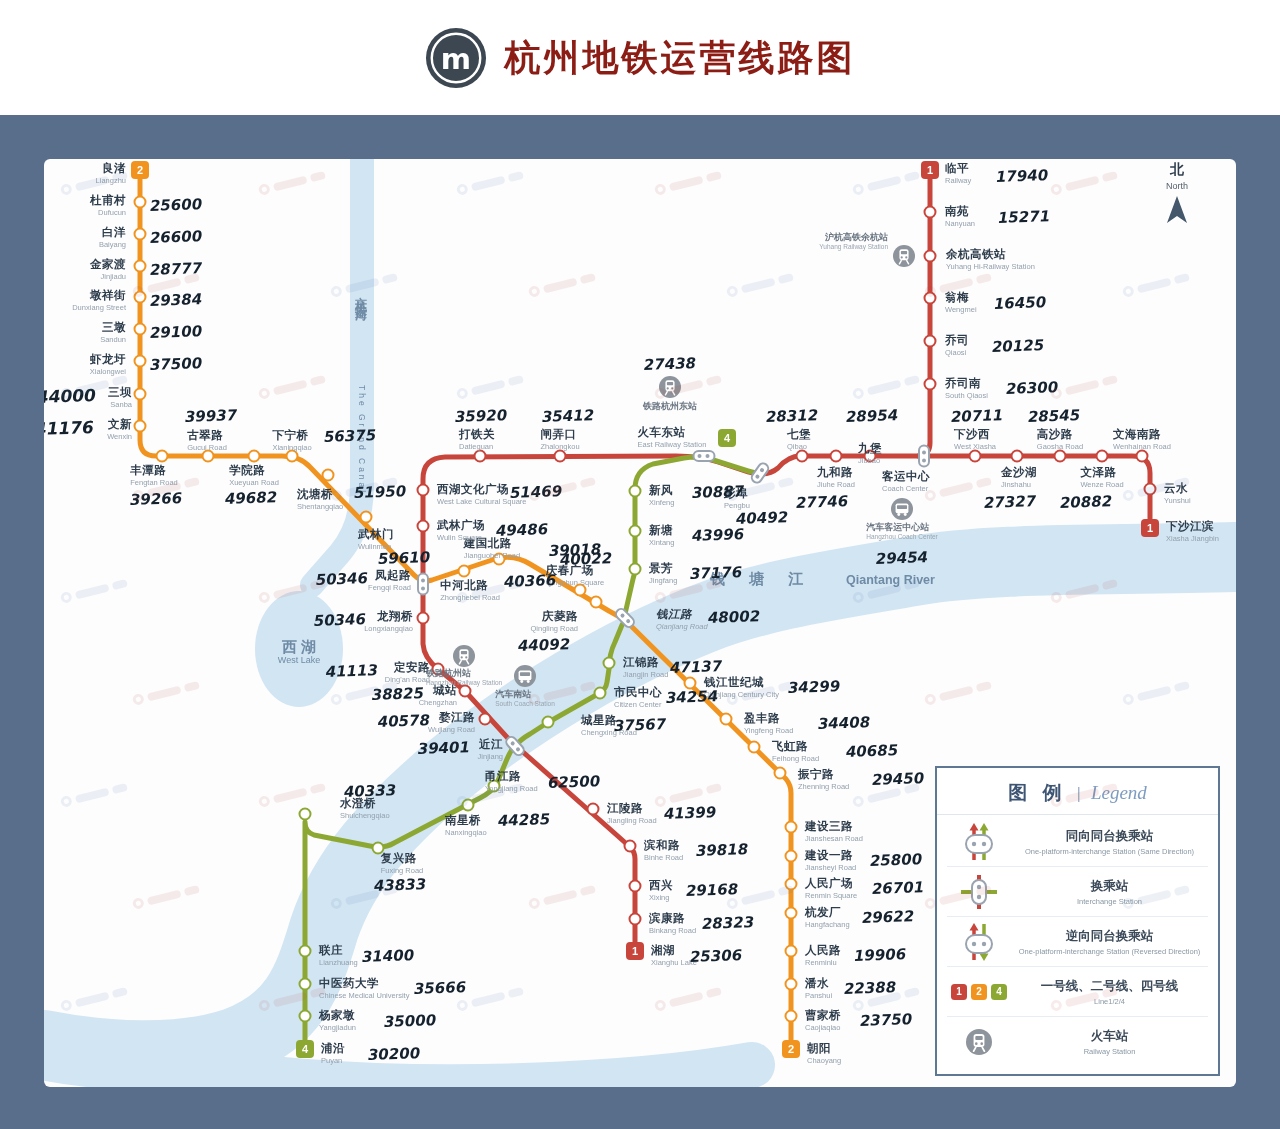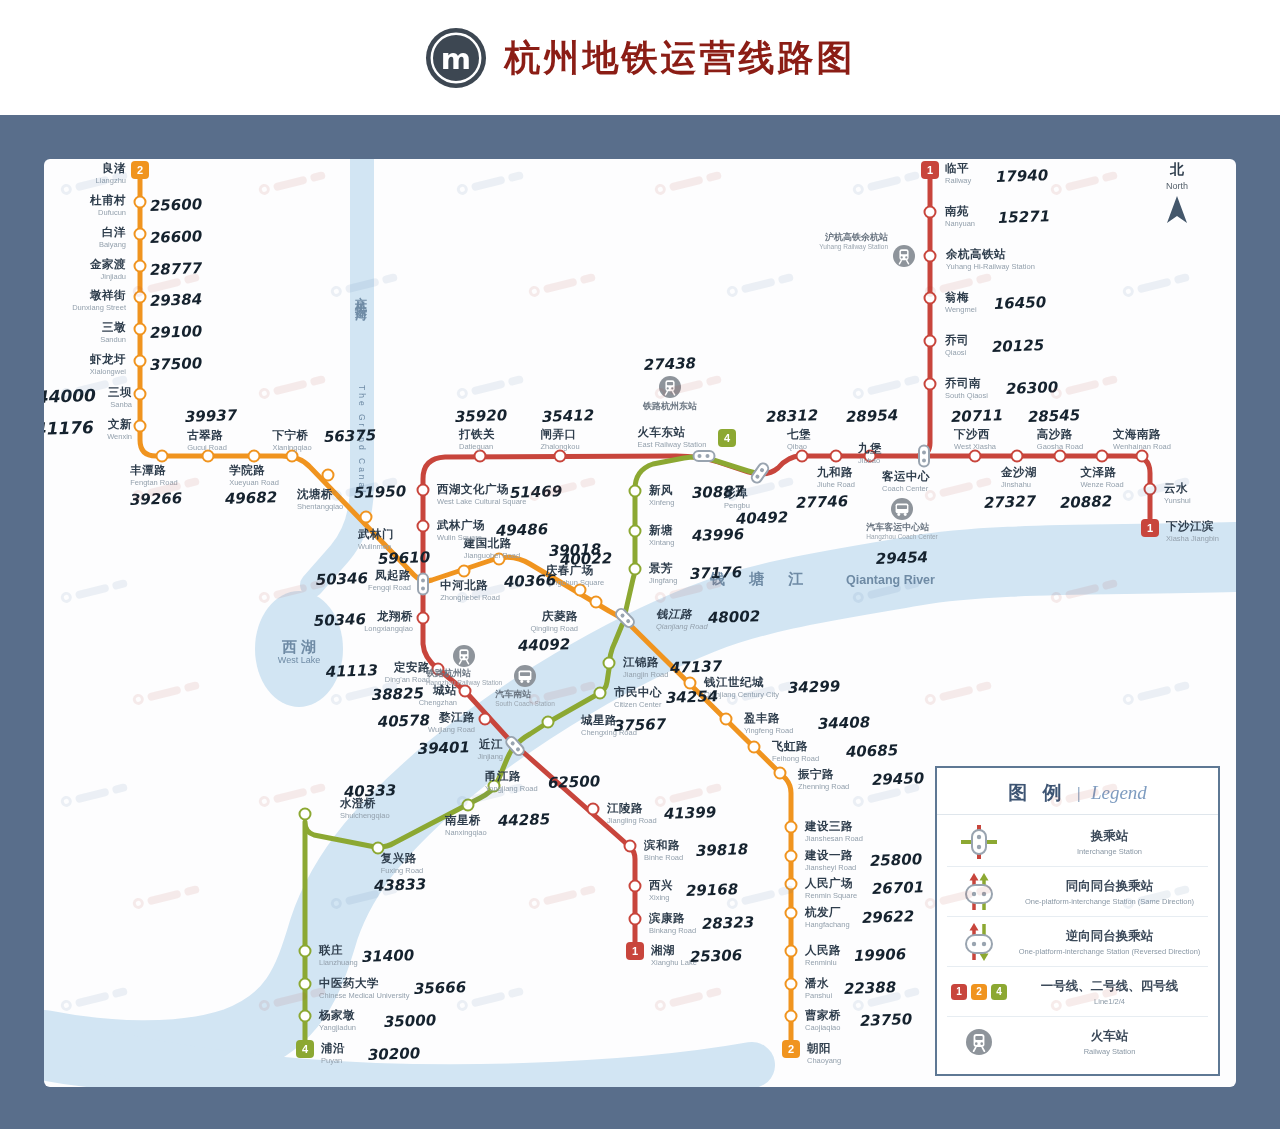--- a/index.html
+++ b/index.html
@@ -116,48 +116,48 @@
 
     <div class="legend">
       <div class="legend-title">
         <span class="lt-zh">图 例</span>
         <span class="lt-bar">|</span>
         <span class="lt-en">Legend</span>
       </div>
       <div class="legend-rows" id="legend-rows">
           <div class="lrow">
             <div class="ic">
-              <svg width="44" height="38" viewBox="0 0 44 38">
-                <line x1="4" y1="19" x2="40" y2="19" stroke="#8ca832" stroke-width="4"></line>
-                <line x1="22" y1="2" x2="22" y2="36" stroke="#c8453c" stroke-width="4"></line>
-                <rect x="15" y="7" width="14" height="24" rx="7" fill="#fff" stroke="#99a4b0" stroke-width="2"></rect>
-                <circle cx="22" cy="14" r="2.2" fill="#99a4b0"></circle>
-                <circle cx="22" cy="24" r="2.2" fill="#99a4b0"></circle>
-              </svg>
-            </div>
-            <div class="tx">
-              <span class="zh">换乘站</span>
-              <span class="en">Interchange Station</span>
-            </div>
-          </div>
-          <div class="lrow">
-            <div class="ic">
               <svg width="44" height="40" viewBox="0 0 44 40">
                 <line x1="17" y1="8" x2="17" y2="38" stroke="#c8453c" stroke-width="3.5"></line>
                 <line x1="27" y1="8" x2="27" y2="38" stroke="#8ca832" stroke-width="3.5"></line>
                 <path d="M17 1 l-4.5 7.5 h9 z" fill="#c8453c"></path>
                 <path d="M27 1 l-4.5 7.5 h9 z" fill="#8ca832"></path>
                 <rect x="9" y="13" width="26" height="18" rx="9" fill="#fff" stroke="#99a4b0" stroke-width="2"></rect>
                 <circle cx="17" cy="22" r="2.2" fill="#99a4b0"></circle>
                 <circle cx="27" cy="22" r="2.2" fill="#99a4b0"></circle>
               </svg>
             </div>
             <div class="tx">
               <span class="zh">同向同台换乘站</span>
               <span class="en">One-platform-interchange Station (Same Direction)</span>
+            </div>
+          </div>
+          <div class="lrow">
+            <div class="ic">
+              <svg width="44" height="38" viewBox="0 0 44 38">
+                <line x1="4" y1="19" x2="40" y2="19" stroke="#8ca832" stroke-width="4"></line>
+                <line x1="22" y1="2" x2="22" y2="36" stroke="#c8453c" stroke-width="4"></line>
+                <rect x="15" y="7" width="14" height="24" rx="7" fill="#fff" stroke="#99a4b0" stroke-width="2"></rect>
+                <circle cx="22" cy="14" r="2.2" fill="#99a4b0"></circle>
+                <circle cx="22" cy="24" r="2.2" fill="#99a4b0"></circle>
+              </svg>
+            </div>
+            <div class="tx">
+              <span class="zh">换乘站</span>
+              <span class="en">Interchange Station</span>
             </div>
           </div>
           <div class="lrow">
             <div class="ic">
               <svg width="44" height="40" viewBox="0 0 44 40">
                 <line x1="17" y1="8" x2="17" y2="38" stroke="#c8453c" stroke-width="3.5"></line>
                 <line x1="27" y1="2" x2="27" y2="32" stroke="#8ca832" stroke-width="3.5"></line>
                 <path d="M17 1 l-4.5 7.5 h9 z" fill="#c8453c"></path>
                 <path d="M27 39 l-4.5 -7.5 h9 z" fill="#8ca832"></path>
                 <rect x="9" y="13" width="26" height="18" rx="9" fill="#fff" stroke="#99a4b0" stroke-width="2"></rect>

